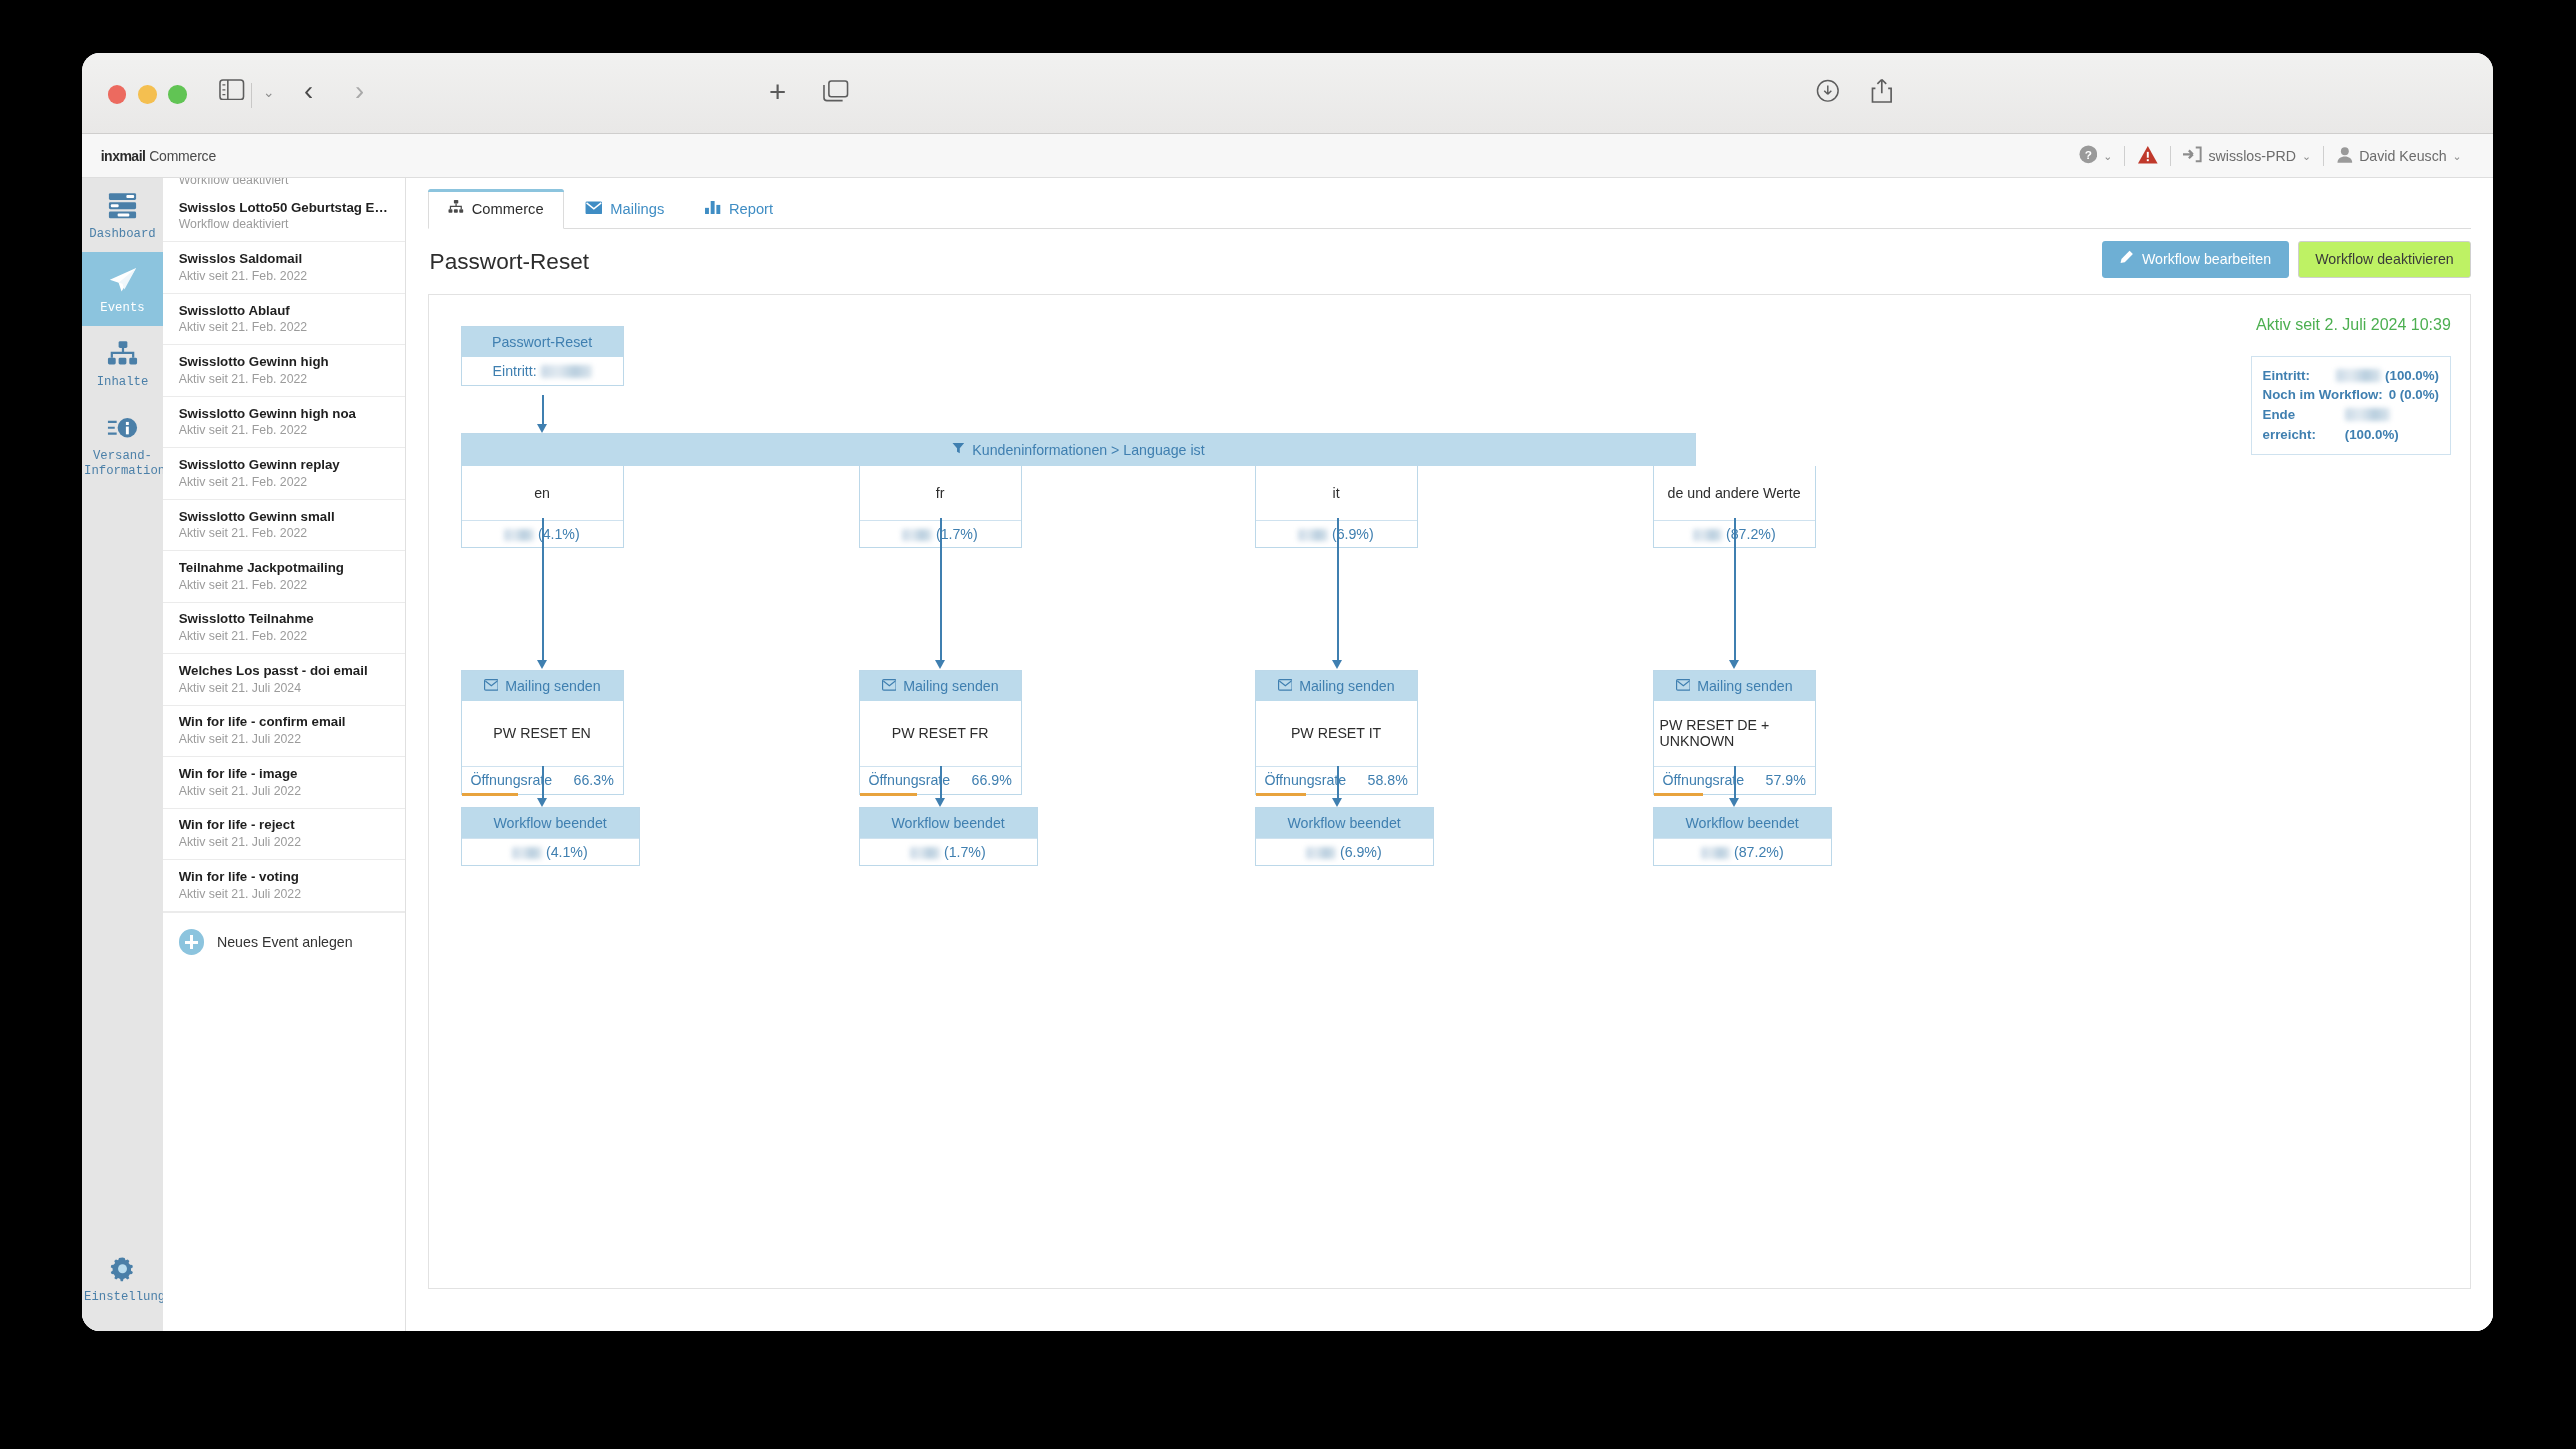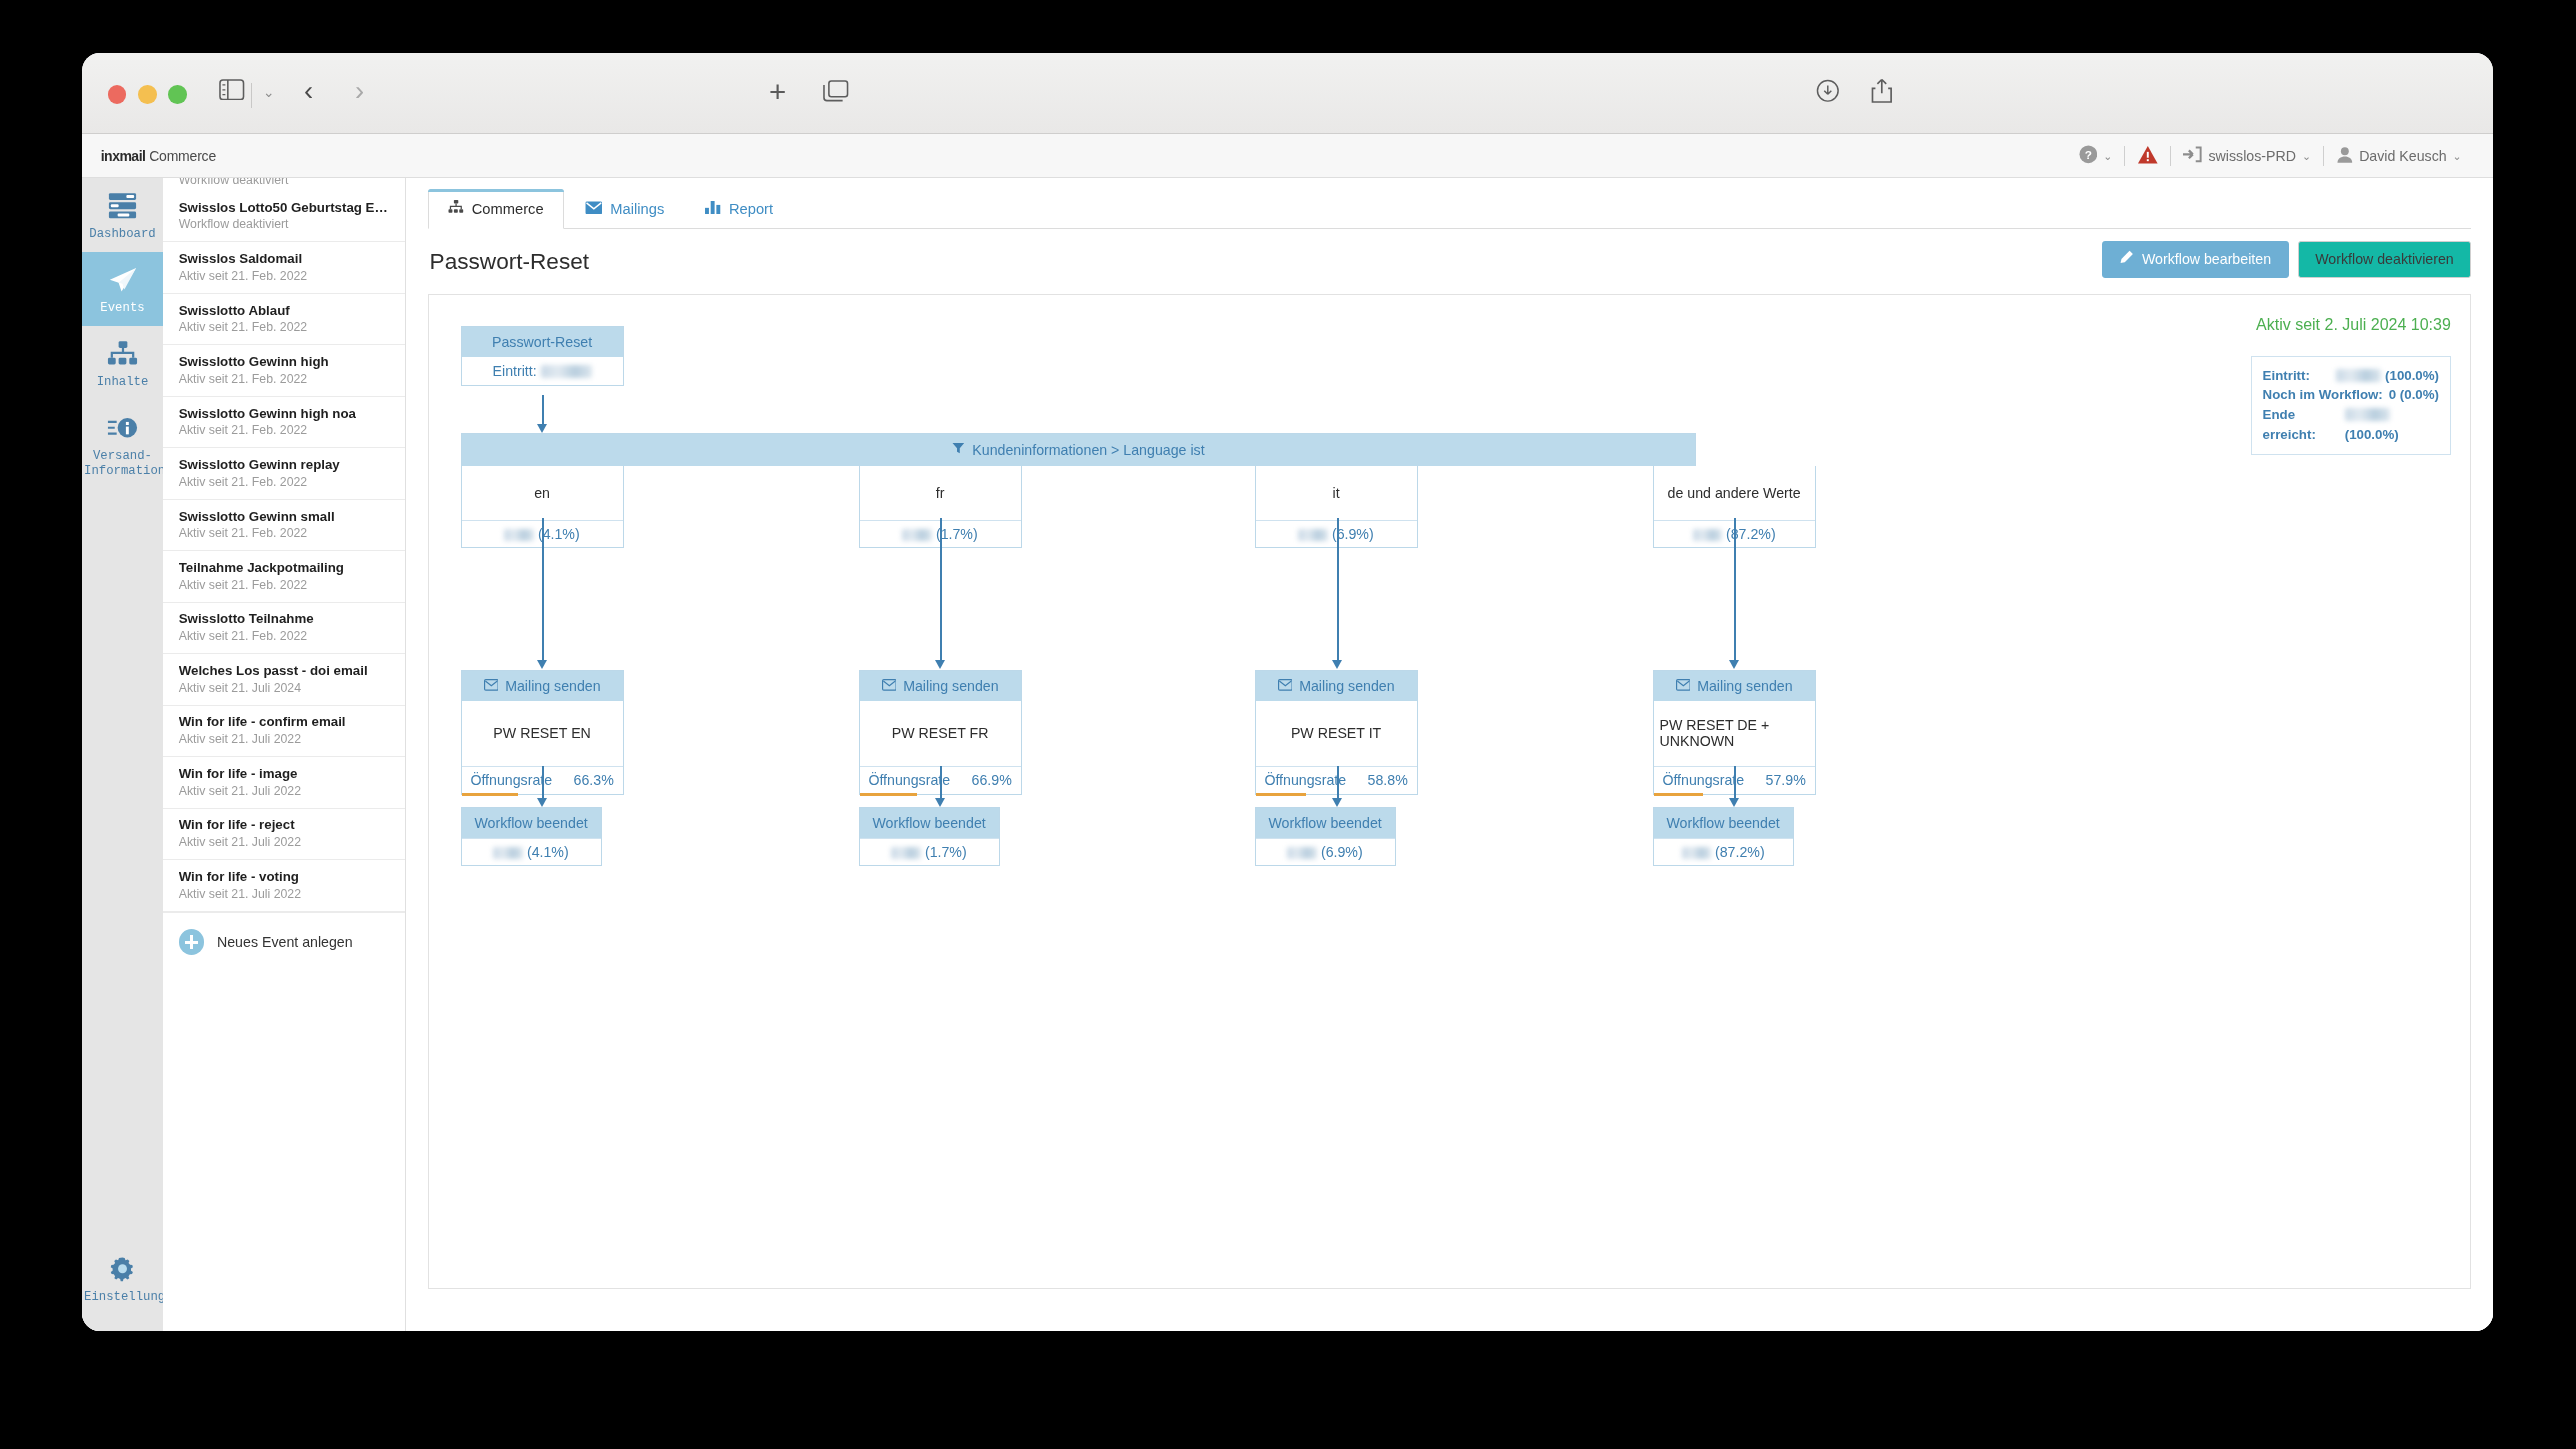--- a/index.html
+++ b/index.html
@@ -158,21 +158,21 @@
 
   #page-head { position: relative; height: 65px; }
   #page-title { position: absolute; left: 2px; top: 19.6px; font-size: 22.6px; color: #2d2d2d; }
   #head-actions { position: absolute; right: 0; top: 11.8px; display: flex; gap: 8.8px; }
   .btn {
     height: 37px; padding: 0 16.7px;
     display: flex; align-items: center; gap: 7.9px;
     font-size: 14.2px; border-radius: 2.9px; cursor: pointer;
   }
   .btn-primary { background: #6eafd4; color: #fff; border: 1px solid #6eafd4; }
-  .btn-default { background: #14b8a6; color: #3a3a3a; border: 1px solid #cfcfcf; justify-content: center; }
+  .btn-default { background: #bef264; color: #3a3a3a; border: 1px solid #cfcfcf; justify-content: center; }
 
   #canvas {
     position: relative;
     height: 995px;
     border: 1px solid #e2e2e2;
     background: #fff;
   }
 
   #active-since {
     position: absolute; right: 19.6px; top: 21px;
@@ -241,21 +241,21 @@
   .mail-node { position: absolute; top: 344px; width: 163px; }
   .mail-body { height: 65px; display: flex; align-items: center; justify-content: center; padding: 0 5.9px; font-size: 14.2px; color: #2d2d2d; }
   .mail-foot {
     border-top: 1px solid #cfe2ef;
     display: flex; justify-content: space-between; align-items: center;
     padding: 4.9px 8.8px 5.9px; font-size: 14.2px; color: #3f7fb0;
     position: relative;
   }
   .open-bar { position: absolute; left: 0; bottom: -2.9px; height: 3.9px; background: #e8a33d; }
 
-  .end-node { position: absolute; top: 481px; width: 141px; }
+  .end-node { position: absolute; top: 481px; width: 179px; }
   .end-node .node-foot { padding: 4.9px 3.9px; }
 </style>
 </head>
 <body>
 
 <div id="window">
 
   <div id="toolbar">
     <div class="traffic tl-red"></div>
     <div class="traffic tl-yellow"></div>

